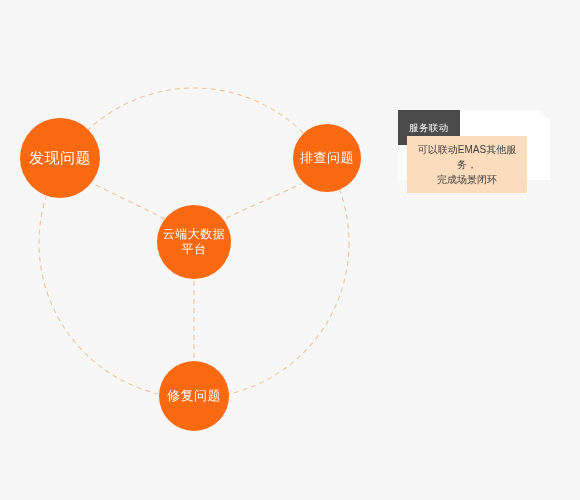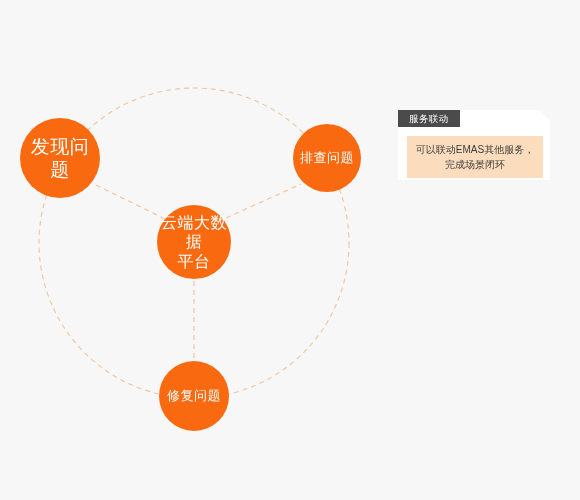--- a/index.html
+++ b/index.html
@@ -44,68 +44,68 @@
   }
   .node-label {
     display: block;
     padding: 0 4px;
     white-space: pre-line;
   }
 
   #node-discover {
     left: 20px;  top: 118px;
     width: 80px; height: 80px;
-    font-size: 19px;
+    font-size: 15px;
   }
   #node-investigate {
     left: 293px; top: 124px;
     width: 68px; height: 68px;
     font-size: 13px;
   }
   #node-repair {
     left: 159px; top: 361px;
     width: 70px; height: 70px;
     font-size: 13px;
   }
   #node-platform {
     left: 157px; top: 205px;
     width: 74px; height: 74px;
-    font-size: 16px;
+    font-size: 12px;
   }
 
   
   #tooltip-card {
     position: absolute;
     left: 398px;
     top: 110px;
     width: 152px;
     height: 70px;
     background: #ffffff;
     box-shadow: 0 1px 4px rgba(0,0,0,0.10);
     -webkit-clip-path: polygon(0 0, calc(100% - 11px) 0, 100% 11px, 100% 100%, 0 100%);
     clip-path: polygon(0 0, calc(100% - 11px) 0, 100% 11px, 100% 100%, 0 100%);
   }
   #tooltip-tab {
     position: absolute;
     left: 398px;
     top: 110px;
     height: 17px;
-    padding: 0 11px;
+    padding: 9px 11px;
     background: #4b4b4b;
     color: #ffffff;
     font-size: 9.5px;
     line-height: 17px;
     letter-spacing: 0.4px;
     white-space: nowrap;
   }
   #tooltip-body {
     position: absolute;
     left: 407px;
     top: 136px;
-    width: 136px;
+    width: 120px;
     background: #fbdcbd;
     color: #3d3d3d;
     font-size: 10px;
     line-height: 1.5;
     text-align: center;
     padding: 6px 4px;
     box-sizing: border-box;
     white-space: pre-line;
   }
 </style>

